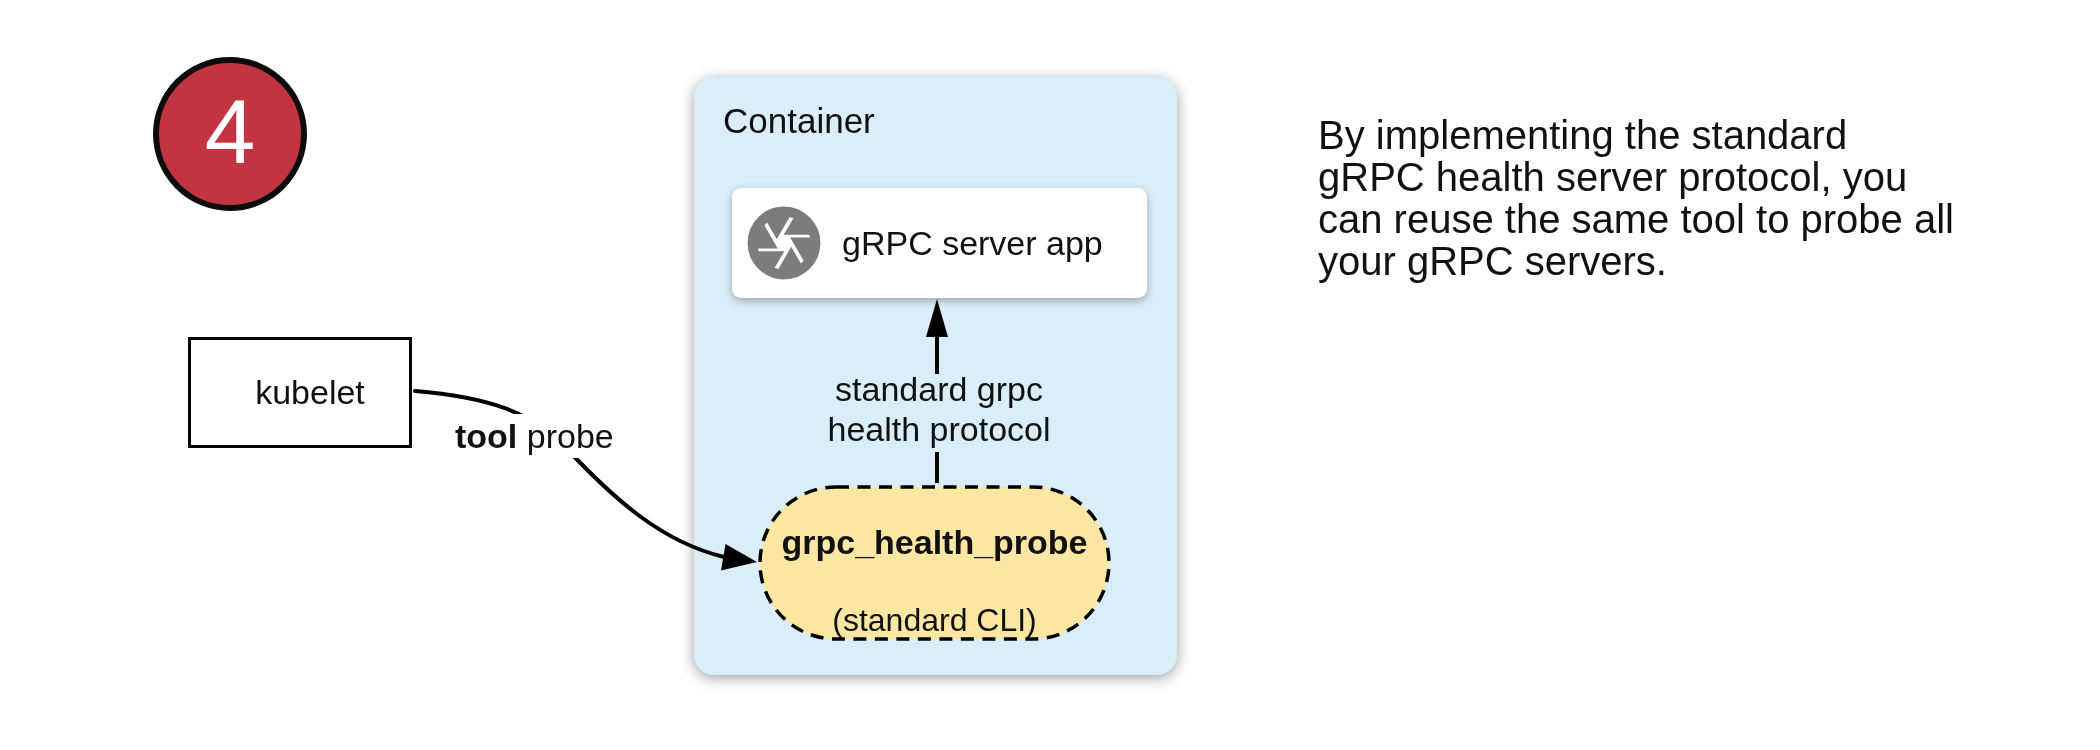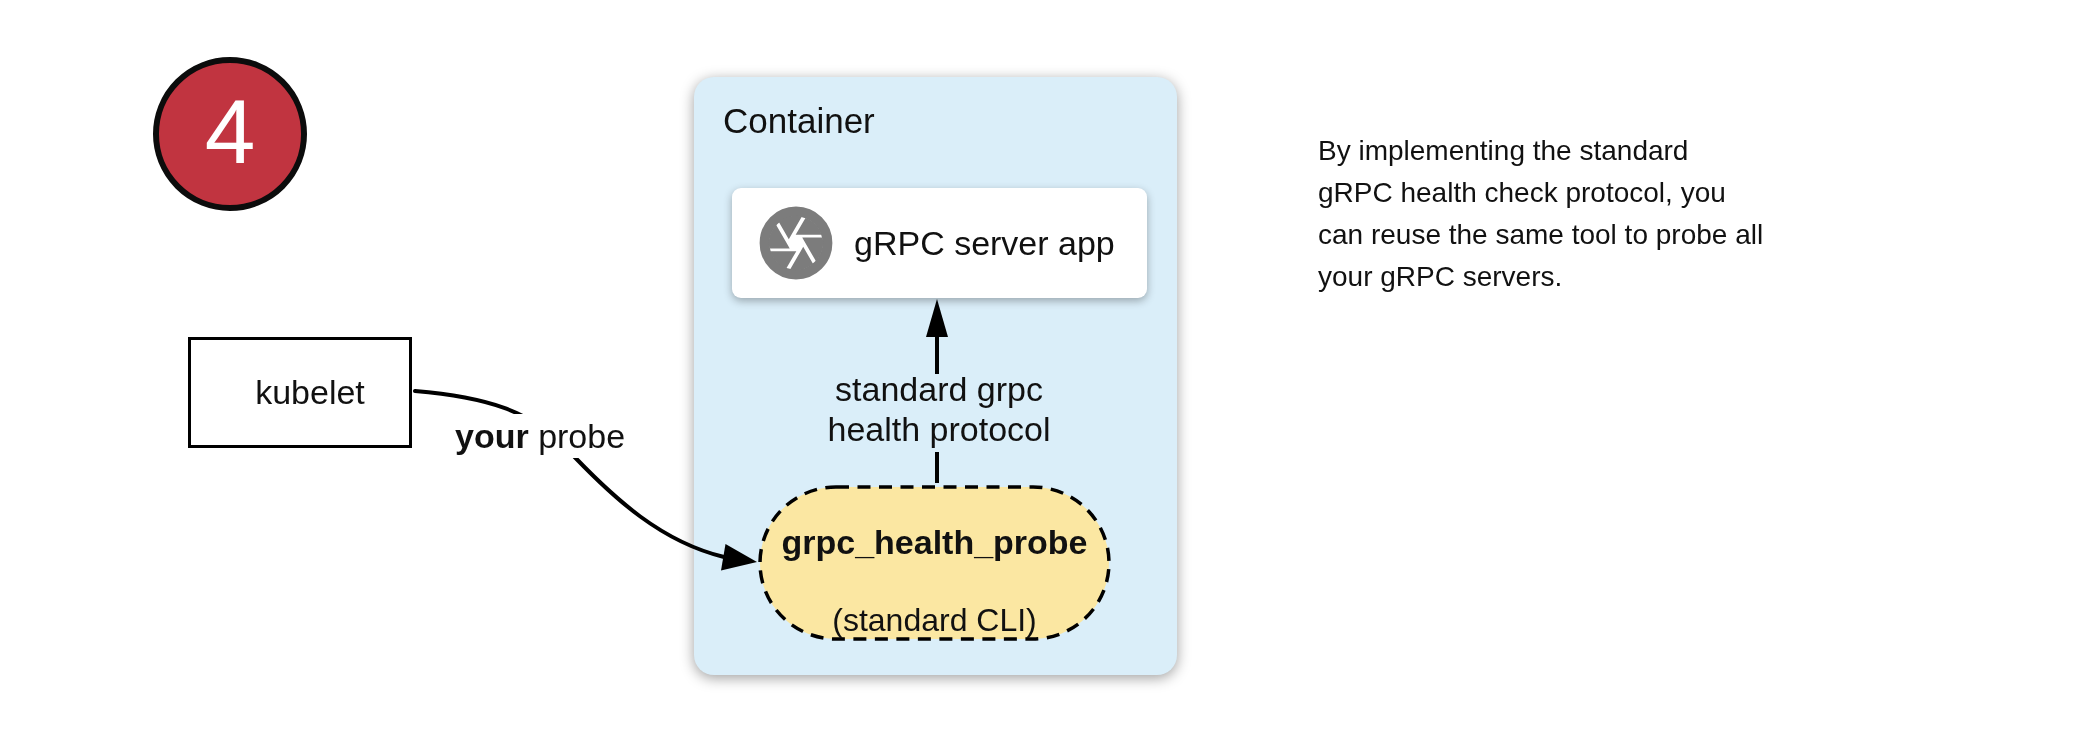--- a/index.html
+++ b/index.html
@@ -22,21 +22,21 @@
   }
   
   .containerbox{
     position:absolute;left:694px;top:77px;width:483px;height:598px;background:#DAEEF9;
     border-radius:20px;box-shadow:0 3px 14px rgba(0,0,0,.38);
   }
   .container-title{position:absolute;left:29px;top:24px;font-size:35px;line-height:40px;}
   
   .serverbox{
     position:absolute;left:38px;top:111px;width:415px;height:110px;background:#ffffff;border-radius:9px;
-    box-shadow:0 3px 9px rgba(0,0,0,.3);display:flex;align-items:center;padding-left:27px;box-sizing:border-box;
+    box-shadow:0 3px 9px rgba(0,0,0,.3);display:flex;align-items:center;padding-left:15px;box-sizing:border-box;
   }
   .server-label{font-size:34px;margin-left:21px;}
   .aperture{width:74px;height:74px;flex:0 0 auto;}
   
   .protocol-label{
     position:absolute;left:95px;top:292px;width:300px;text-align:center;
     font-size:34px;line-height:40px;
   }
   
   .pill{position:absolute;left:64px;top:408px;width:353px;height:156px;}
@@ -46,21 +46,21 @@
   }
   .pill-title{font-size:34px;font-weight:700;line-height:43px;margin-top:36px;}
   .pill-sub{font-size:32px;line-height:43px;margin-top:35px;}
   
   .exec-label{
     position:absolute;left:449px;top:414px;background:#ffffff;padding:2px 6px;
     font-size:34px;line-height:40px;white-space:nowrap;
   }
   .exec-label b{font-weight:700;}
   
-  .note{position:absolute;left:1318px;top:130px;font-size:28px;line-height:42px;}
+  .note{position:absolute;left:1318px;top:114px;font-size:40px;line-height:42px;}
   
   #arrows{position:absolute;left:0;top:0;pointer-events:none;}
 </style>
 </head>
 <body>
 
 <div id="stage">
 
   <div class="badge">
     <div class="badge-num">4</div>
@@ -101,23 +101,23 @@
 
     <path d="M415,391 C485,397 530,410 567,449 C615,500 662,542 724,557" fill="none" stroke="#000000" stroke-width="4" stroke-linecap="round"></path>
     <polygon points="757,562 721,570.5 725.5,544" fill="#000000"></polygon>
 
     <line x1="937" y1="336" x2="937" y2="374" stroke="#000000" stroke-width="4"></line>
     <polygon points="937,299 926,337 948,337" fill="#000000"></polygon>
     <line x1="937" y1="452" x2="937" y2="483" stroke="#000000" stroke-width="4"></line>
   </svg>
 
   <div class="exec-label">
-    <b>your</b><span> probe</span>
+    <b>tool</b><span> probe</span>
   </div>
 
   <div class="note">
     <div>By implementing the standard</div>
-    <div>gRPC health check protocol, you</div>
+    <div>gRPC health server protocol, you</div>
     <div>can reuse the same tool to probe all</div>
     <div>your gRPC servers.</div>
   </div>
 
 </div>
 
 </body></html>

